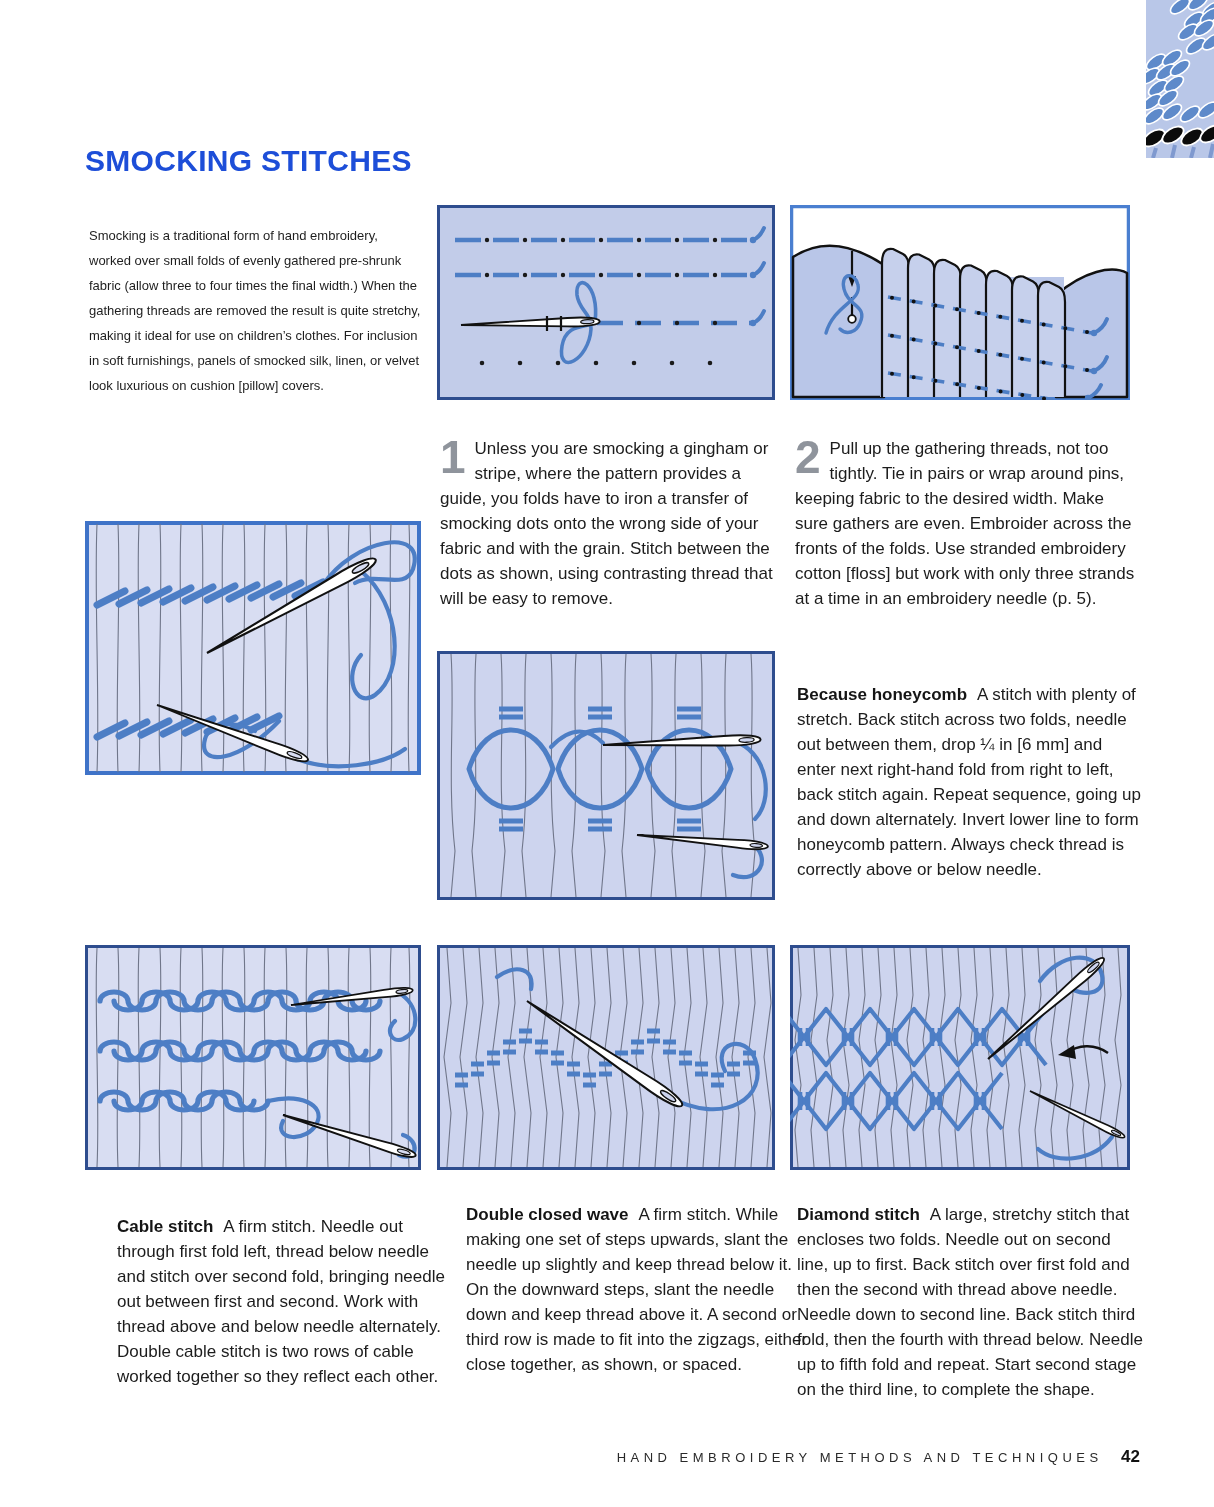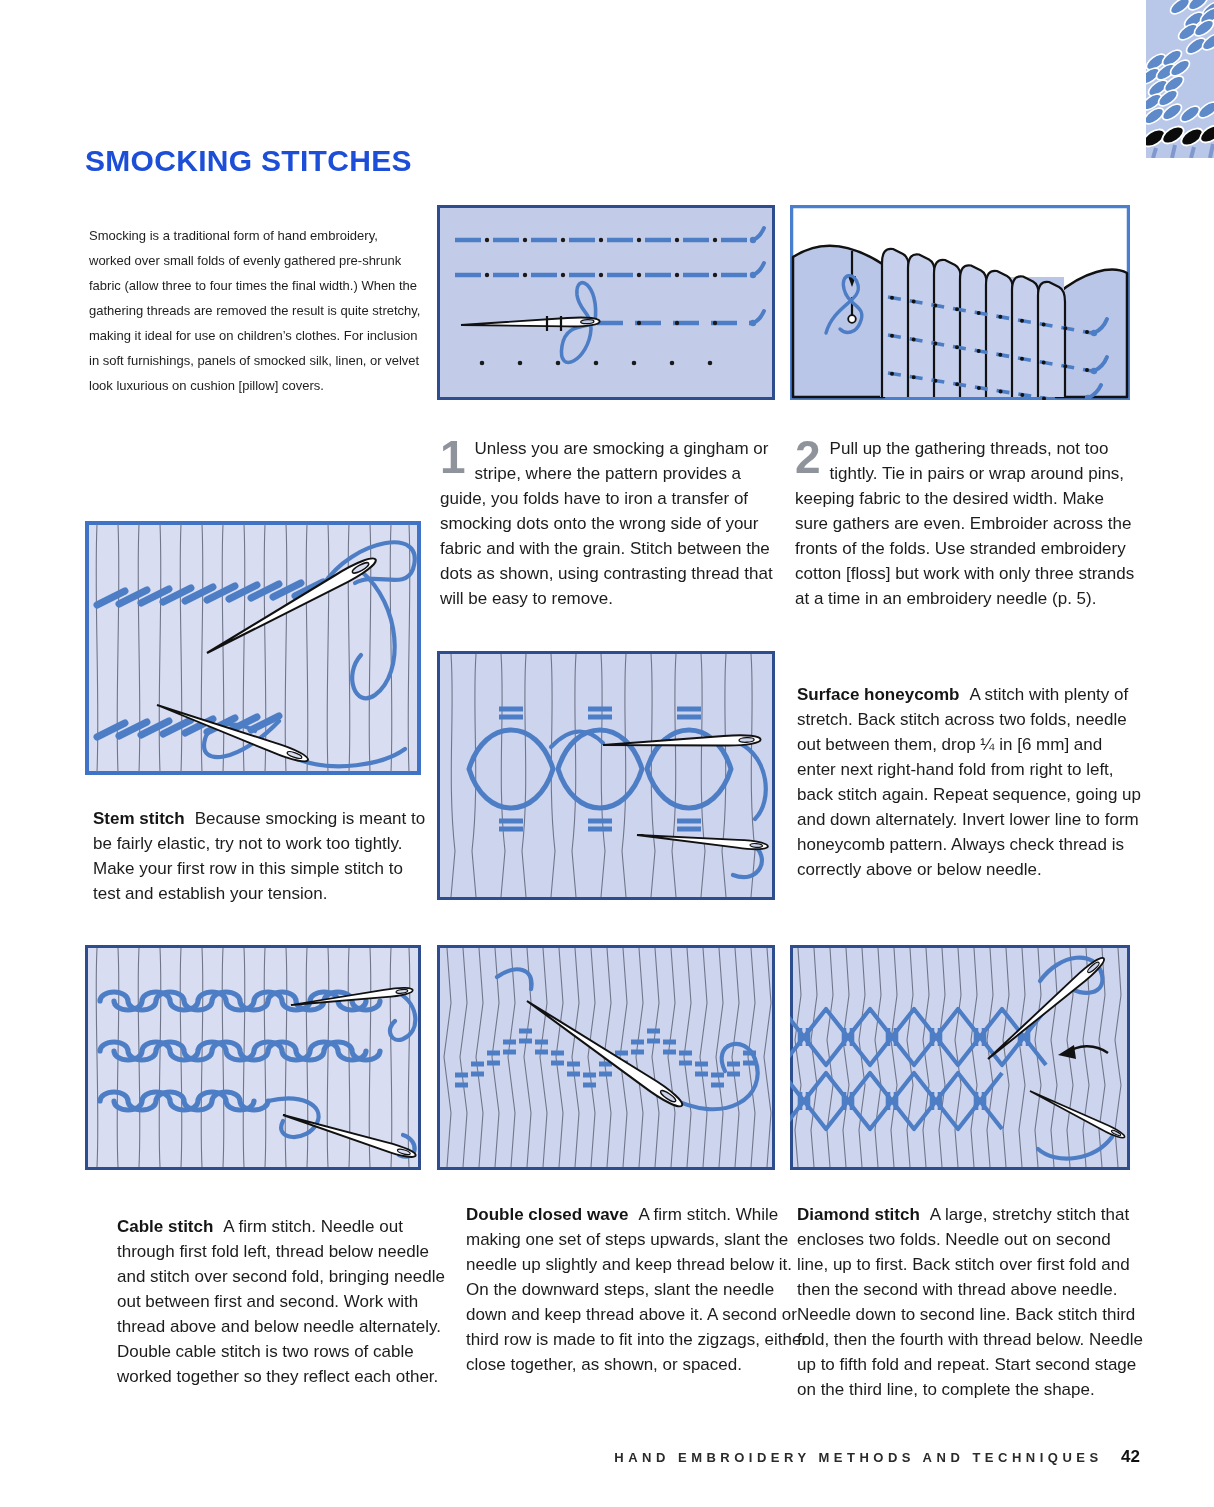--- a/index.html
+++ b/index.html
@@ -10,21 +10,21 @@
   .bodytext{font-size:13px;line-height:25px;color:#1e1e1e;}
   .intro{position:absolute;left:89px;top:210px;width:334px;}
   .panel{position:absolute;}
   .panel svg{display:block;}
   .step{position:absolute;font-size:17px;line-height:25px;}
   .step-num{float:left;font-size:46px;line-height:37px;font-weight:700;color:#8f949c;
         margin:3px 9px 0 0;}
   .caption{position:absolute;font-size:17px;line-height:25px;}
   .cap-name{font-weight:700;margin-right:10px;color:#151515;}
   .footer{position:absolute;top:1447px;right:74px;white-space:nowrap;}
-  .footer-text{font-size:13px;letter-spacing:4.5px;color:#2a2a2a;font-weight:bold;}
+  .footer-text{font-size:13px;letter-spacing:4.5px;color:#2a2a2a;}
   .footer-page{font-size:17px;font-weight:700;color:#111;margin-left:14px;letter-spacing:0;}
   .corner{position:absolute;top:0;right:0;}
 </style>
 </head>
 <body>
 
 <div class="page">
 
   <div class="corner">
     <svg width="68" height="158" viewBox="0 0 68 158">
@@ -183,26 +183,23 @@
         <ellipse cx="133" cy="0" rx="7" ry="2.1" fill="#cdd4ee" stroke="#111111" stroke-width="1.2"></ellipse>
       </g>
       <g transform="translate(200,184) rotate(5) scale(0.9)">
         <path d="M0,0 L112,-4.4 C134,-5.6 146,-3 146,0 C146,3 134,5.6 112,4.4 Z" fill="#ffffff" stroke="#111111" stroke-width="2"></path>
         <ellipse cx="133" cy="0" rx="7" ry="2.1" fill="#cdd4ee" stroke="#111111" stroke-width="1.3"></ellipse>
       </g>
     </svg>
   </figure>
 
   <p class="caption" style="left:797px;top:682px;width:348px;margin:0">
-    <span class="cap-name">Surface honeycomb</span><span>A stitch with plenty of stretch. Back stitch across two folds, needle out between them, drop ¼ in [6 mm] and enter next right-hand fold from right to left, back stitch again. Repeat sequence, going up and down alternately. Invert lower line to form honeycomb pattern. Always check thread is correctly above or below needle.</span>
-  </p>
-
-  <p class="caption" style="left:93px;top:806px;width:336px;margin:0">
-    <span class="cap-name">Stem stitch</span><span>Because smocking is meant to be fairly elastic, try not to work too tightly. Make your first row in this simple stitch to test and establish your tension.</span>
-  </p>
+    <span class="cap-name">Because honeycomb</span><span>A stitch with plenty of stretch. Back stitch across two folds, needle out between them, drop ¼ in [6 mm] and enter next right-hand fold from right to left, back stitch again. Repeat sequence, going up and down alternately. Invert lower line to form honeycomb pattern. Always check thread is correctly above or below needle.</span>
+  </p>
+
 
   <figure class="panel" style="left:85px;top:945px;margin:0">
     <svg width="336" height="225" viewBox="0 0 336 225">
       <rect x="1.5" y="1.5" width="333" height="222" fill="#d8ddf2" stroke="#2e4d8e" stroke-width="3"></rect>
       <path d="M12,3 C9,60 15,160 12,222 M33,3 C36,60 30,160 33,222 M54,3 C51,60 57,160 54,222 M75,3 C78,60 72,160 75,222 M96,3 C93,60 99,160 96,222 M117,3 C120,60 114,160 117,222 M138,3 C135,60 141,160 138,222 M159,3 C162,60 156,160 159,222 M180,3 C177,60 183,160 180,222 M201,3 C204,60 198,160 201,222 M222,3 C219,60 225,160 222,222 M243,3 C246,60 240,160 243,222 M264,3 C261,60 267,160 264,222 M285,3 C288,60 282,160 285,222 M306,3 C303,60 309,160 306,222 M324,3 C327,60 321,160 324,222" stroke="#70768a" stroke-width="1.1" fill="none"></path>
       <g stroke="#4d7ec5" stroke-width="5.2" fill="none" stroke-linecap="round">
         <path d="M15,56 a14,9 0 0 1 28,0 a14,9 0 0 0 28,0 a14,9 0 0 1 28,0 a14,9 0 0 0 28,0 a14,9 0 0 1 28,0 a14,9 0 0 0 28,0 a14,9 0 0 1 28,0 a14,9 0 0 0 28,0 a14,9 0 0 1 28,0 a14,9 0 0 0 28,0"></path>
         <path d="M29,56 a14,9 0 0 0 28,0 a14,9 0 0 1 28,0 a14,9 0 0 0 28,0 a14,9 0 0 1 28,0 a14,9 0 0 0 28,0 a14,9 0 0 1 28,0 a14,9 0 0 0 28,0 a14,9 0 0 1 28,0 a14,9 0 0 0 28,0"></path>
         <path d="M15,106 a14,9 0 0 1 28,0 a14,9 0 0 0 28,0 a14,9 0 0 1 28,0 a14,9 0 0 0 28,0 a14,9 0 0 1 28,0 a14,9 0 0 0 28,0 a14,9 0 0 1 28,0 a14,9 0 0 0 28,0 a14,9 0 0 1 28,0 a14,9 0 0 0 28,0"></path>
         <path d="M29,106 a14,9 0 0 0 28,0 a14,9 0 0 1 28,0 a14,9 0 0 0 28,0 a14,9 0 0 1 28,0 a14,9 0 0 0 28,0 a14,9 0 0 1 28,0 a14,9 0 0 0 28,0 a14,9 0 0 1 28,0 a14,9 0 0 0 28,0"></path>

